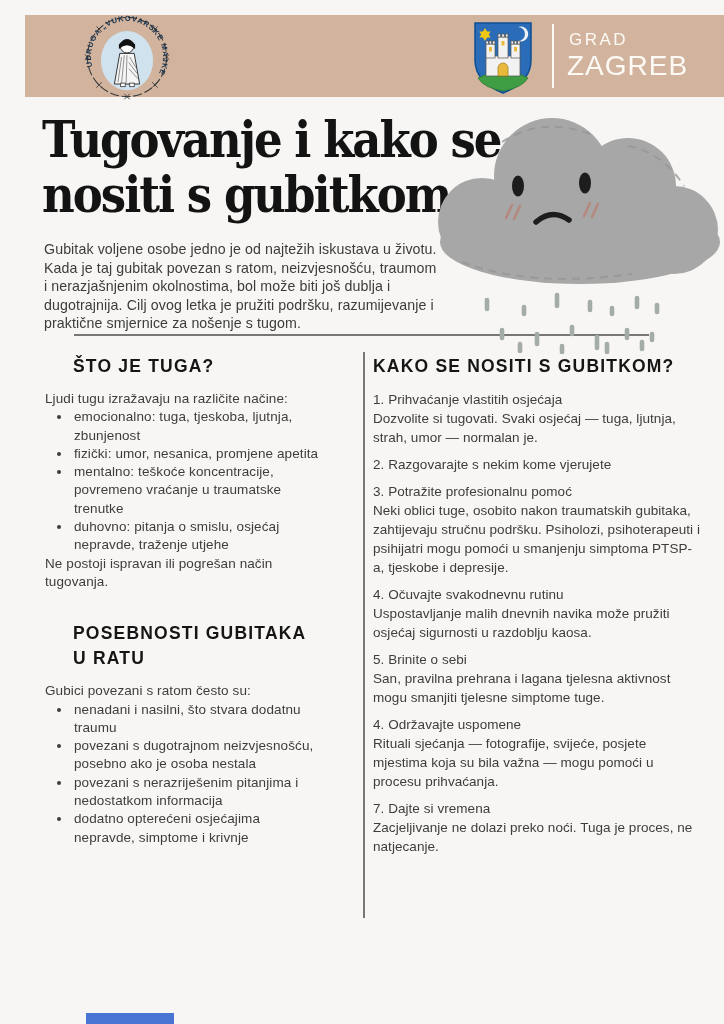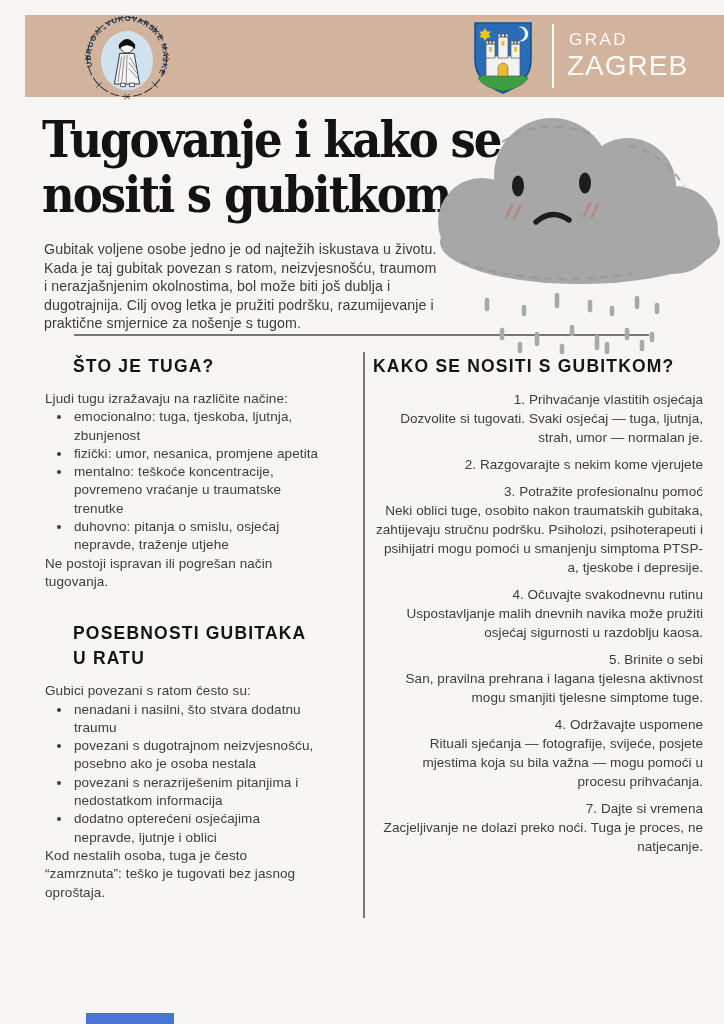--- a/index.html
+++ b/index.html
@@ -36,21 +36,21 @@
   h2{font-size:17.5px; font-weight:700; letter-spacing:1.2px; color:#151515;
      margin:0 0 11px 0; line-height:25px; font-family:"Liberation Sans",sans-serif;}
   .left-col{position:absolute; left:45px; top:354px; width:278px; font-size:13.5px; line-height:18.3px; letter-spacing:.1px;}
   .left-col h2{margin-left:28px;}
   .left-col h2.s2{margin-top:30px; width:250px;}
   .left-col p{margin:0;}
   .left-col p.gap{margin-bottom:2px;}
   .left-col ul{margin:0; padding-left:27px;}
   .left-col li{padding-left:2px;}
   .right-col{position:absolute; left:373px; top:354px; width:330px; font-size:13.5px; line-height:19px; letter-spacing:.05px;}
-  .right-col .item{margin-bottom:8px;text-align:right;}
+  .right-col .item{margin-bottom:8px;}
   .right-col .item p{margin:0;}
   
   .bottom-bar{position:absolute; left:86px; top:1013px; width:88px; height:11px; background:#4a74d4;}
 </style>
 </head>
 <body>
 
 <div class="page">
 
   <div class="header-band"></div>
@@ -178,23 +178,22 @@
       <li>duhovno: pitanja o smislu, osjećaj nepravde, traženje utjehe</li>
     </ul>
     <p>Ne postoji ispravan ili pogrešan način tugovanja.</p>
 
     <h2 class="s2">POSEBNOSTI GUBITAKA U RATU</h2>
     <p>Gubici povezani s ratom često su:</p>
     <ul>
       <li>nenadani i nasilni, što stvara dodatnu traumu</li>
       <li>povezani s dugotrajnom neizvjesnošću, posebno ako je osoba nestala</li>
       <li>povezani s nerazriješenim pitanjima i nedostatkom informacija</li>
-      <li>dodatno opterećeni osjećajima nepravde, ljutnje i oblici</li>
+      <li>dodatno opterećeni osjećajima nepravde, simptome i krivnje</li>
     </ul>
-    <p>Kod nestalih osoba, tuga je često “zamrznuta”: teško je tugovati bez jasnog oproštaja.</p>
   </section>
 
   <section class="right-col">
     <h2>KAKO SE NOSITI S GUBITKOM?</h2>
     <div class="item">
       <p>1. Prihvaćanje vlastitih osjećaja</p>
       <p>Dozvolite si tugovati. Svaki osjećaj — tuga, ljutnja, strah, umor — normalan je.</p>
     </div>
     <div class="item">
       <p>2. Razgovarajte s nekim kome vjerujete</p>

